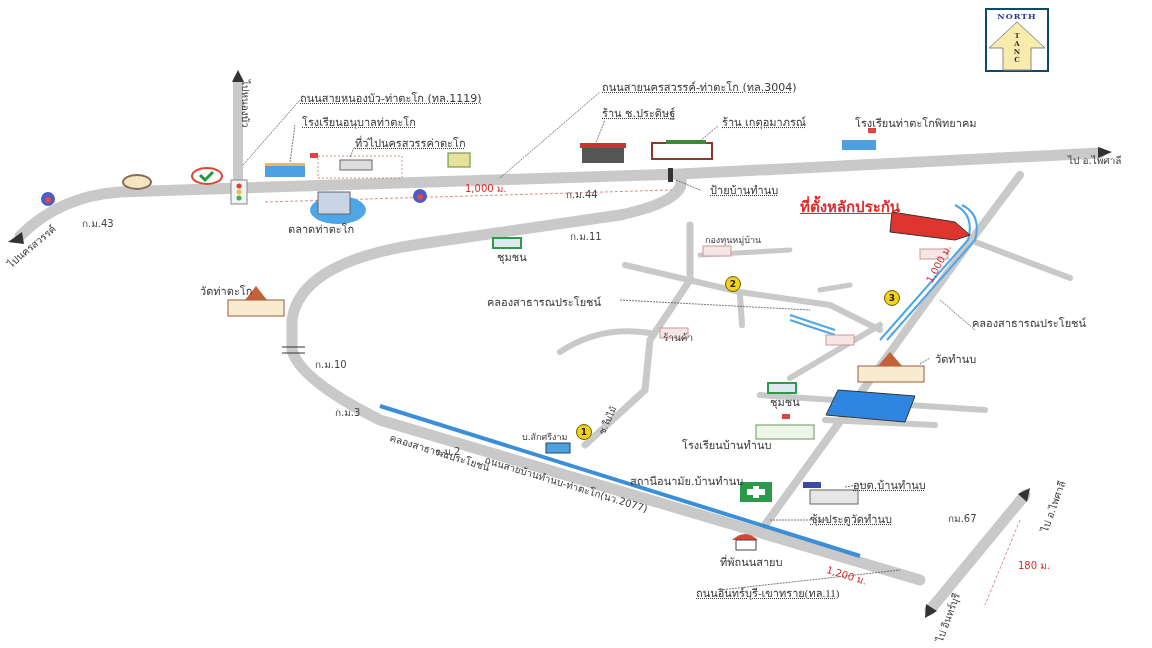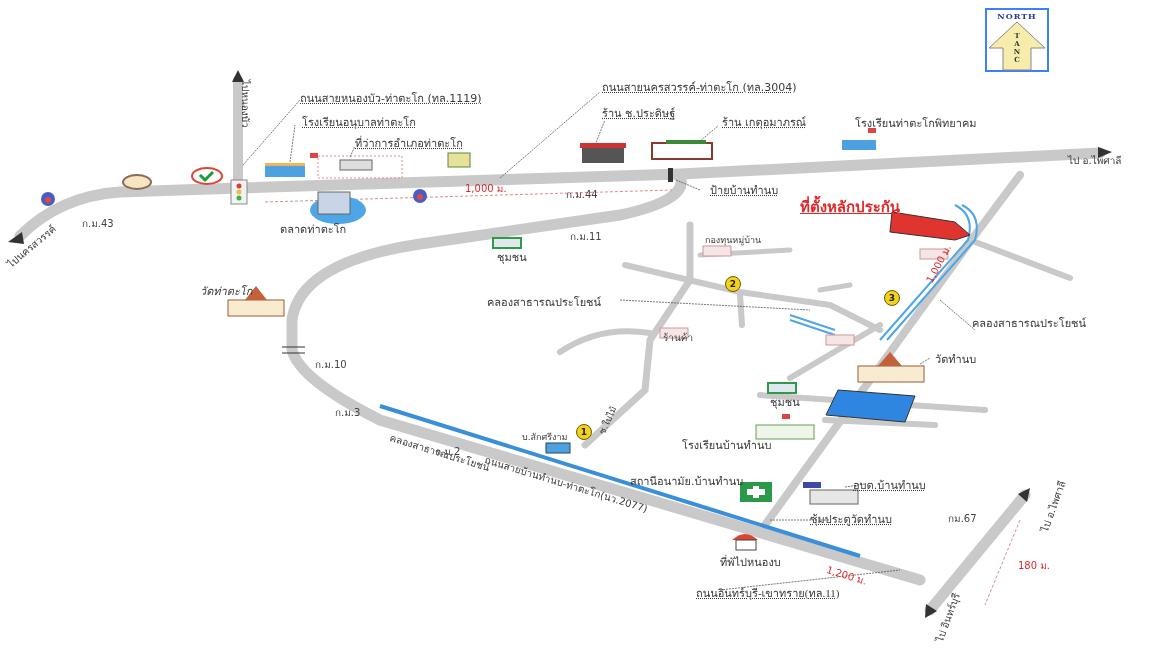--- a/index.html
+++ b/index.html
@@ -3,21 +3,21 @@
 <meta charset="utf-8">
 <style>
   html,body{margin:0;padding:0;background:#ffffff;}
   body{width:1152px;height:648px;overflow:hidden;position:relative;font-family:"DejaVu Sans",sans-serif;}
   #map{position:absolute;left:0;top:0;width:1152px;height:648px;}
   .lbl{position:absolute;font-size:11px;color:#3a3a3a;white-space:nowrap;line-height:1;}
   .u{text-decoration:underline;text-decoration-style:dotted;}
   .big-red{color:#e0282a;font-size:15px;font-weight:bold;text-decoration:underline;}
   .km{font-size:10px;color:#444;}
   .dist{font-size:10px;color:#d8292f;}
-  .compass{position:absolute;left:985px;top:8px;width:64px;width:64px;height:64px;border:2px solid #3b82f6;background:#fff;box-sizing:border-box;}
+  .compass{position:absolute;left:985px;top:8px;width:64px;width:64px;height:64px;border:2px solid #0c4a6e;background:#fff;box-sizing:border-box;}
   .compass-title{position:absolute;left:0;top:1px;width:100%;text-align:center;font-family:"DejaVu Serif",serif;font-size:8px;font-weight:bold;color:#2b3b8c;letter-spacing:1px;}
   .compass-letters{position:absolute;left:0;top:22px;width:100%;text-align:center;font-family:"DejaVu Serif",serif;font-size:7px;font-weight:bold;color:#333;line-height:8px;}
   .marker{position:absolute;width:14px;height:14px;border-radius:50%;background:#f2d21b;border:1px solid #6b5a00;font-size:9px;font-weight:bold;text-align:center;line-height:14px;color:#222;}
 </style>
 </head>
 <body>
 
 <svg id="map" viewBox="0 0 1152 648" xmlns="http://www.w3.org/2000/svg">
 
   <g fill="none" stroke="#c9c9c9" stroke-linecap="round">
@@ -195,40 +195,40 @@
 <span class="lbl" style="left:485px;top:455px;transform:rotate(17deg);transform-origin:left center;font-size:10px;">ถนนสายบ้านทำนบ-ท่าตะโก(นว.2077)</span>
 <span class="lbl u" style="left:696px;top:588px;font-family:Liberation Serif, serif;">ถนนอินทร์บุรี-เขาทราย(ทล.11)</span>
 
 <span class="lbl" style="left:250px;top:80px;transform:rotate(90deg);transform-origin:left top;font-size:10px;">ไปหนองบัว</span>
 <span class="lbl" style="left:6px;top:262px;transform:rotate(-40deg);transform-origin:left top;font-size:10px;">ไปนครสวรรค์</span>
 <span class="lbl" style="left:1068px;top:156px;font-size:10px;">ไป อ.ไพศาลี</span>
 <span class="lbl" style="left:1040px;top:530px;transform:rotate(-70deg);transform-origin:left top;font-size:10px;">ไป อ.ไพศาลี</span>
 <span class="lbl" style="left:935px;top:640px;transform:rotate(-70deg);transform-origin:left top;font-size:10px;">ไป อินทร์บุรี</span>
 
 <span class="lbl u" style="left:302px;top:117px;">โรงเรียนอนุบาลท่าตะโก</span>
-<span class="lbl u" style="left:355px;top:138px;">ที่ว่าการอำเภอท่าตะโก</span>
+<span class="lbl u" style="left:355px;top:138px;">ที่ว่ไปนครสวรรค่าตะโก</span>
 <span class="lbl u" style="left:602px;top:108px;">ร้าน ช.ประดิษฐ์</span>
 <span class="lbl u" style="left:722px;top:117px;">ร้าน เกตุอมาภรณ์</span>
 <span class="lbl" style="left:855px;top:118px;">โรงเรียนท่าตะโกพิทยาคม</span>
-<span class="lbl" style="left:280px;top:224px;text-align:right;">ตลาดท่าตะโก</span>
+<span class="lbl" style="left:288px;top:224px;text-align:right;">ตลาดท่าตะโก</span>
 <span class="lbl u" style="left:710px;top:185px;">ป้ายบ้านทำนบ</span>
 <span class="lbl big-red" style="left:800px;top:200px;">ที่ตั้งหลักประกัน</span>
 <span class="lbl" style="left:497px;top:252px;">ชุมชน</span>
-<span class="lbl" style="left:200px;top:286px;font-style:italic;">วัดท่าตะโก</span>
+<span class="lbl" style="left:200px;top:286px;">วัดท่าตะโก</span>
 <span class="lbl" style="left:705px;top:236px;font-size:9px;">กองทุนหมู่บ้าน</span>
 <span class="lbl" style="left:487px;top:297px;">คลองสาธารณประโยชน์</span>
 <span class="lbl" style="left:972px;top:318px;">คลองสาธารณประโยชน์</span>
 <span class="lbl" style="left:663px;top:333px;font-size:10px;">ร้านค้า</span>
 <span class="lbl" style="left:935px;top:354px;">วัดทำนบ</span>
 <span class="lbl" style="left:770px;top:397px;">ชุมชน</span>
 <span class="lbl" style="left:682px;top:440px;">โรงเรียนบ้านทำนบ</span>
 <span class="lbl" style="left:630px;top:476px;">สถานีอนามัย.บ้านทำนบ</span>
 <span class="lbl u" style="left:853px;top:480px;">อบต.บ้านทำนบ</span>
 <span class="lbl u" style="left:810px;top:514px;">ซุ้มประตูวัดทำนบ</span>
-<span class="lbl" style="left:720px;top:557px;">ที่พัไปหนองบ</span>
+<span class="lbl" style="left:720px;top:557px;">ที่พัถนนสายบ</span>
 <span class="lbl" style="left:522px;top:433px;font-size:9px;">บ.สักศรีงาม</span>
 <span class="lbl" style="left:598px;top:432px;transform:rotate(-65deg);transform-origin:left top;font-size:9px;">ซ.ใบไม้</span>
 
 <span class="lbl km" style="left:82px;top:219px;">ก.ม.43</span>
 <span class="lbl km" style="left:566px;top:190px;">ก.ม.44</span>
 <span class="lbl km" style="left:570px;top:232px;">ก.ม.11</span>
 <span class="lbl km" style="left:315px;top:313px;margin-top:47px;">ก.ม.10</span>
 <span class="lbl km" style="left:335px;top:408px;text-align:center;">ก.ม.3</span>
 <span class="lbl km" style="left:435px;top:447px;">ก.ม.2</span>
 <span class="lbl km" style="left:948px;top:514px;">กม.67</span>

